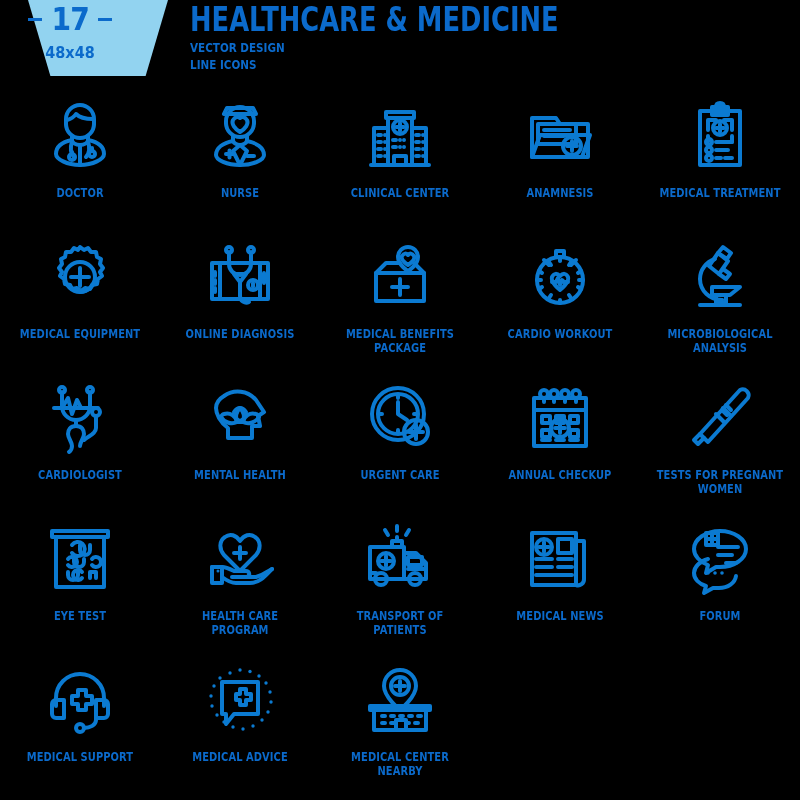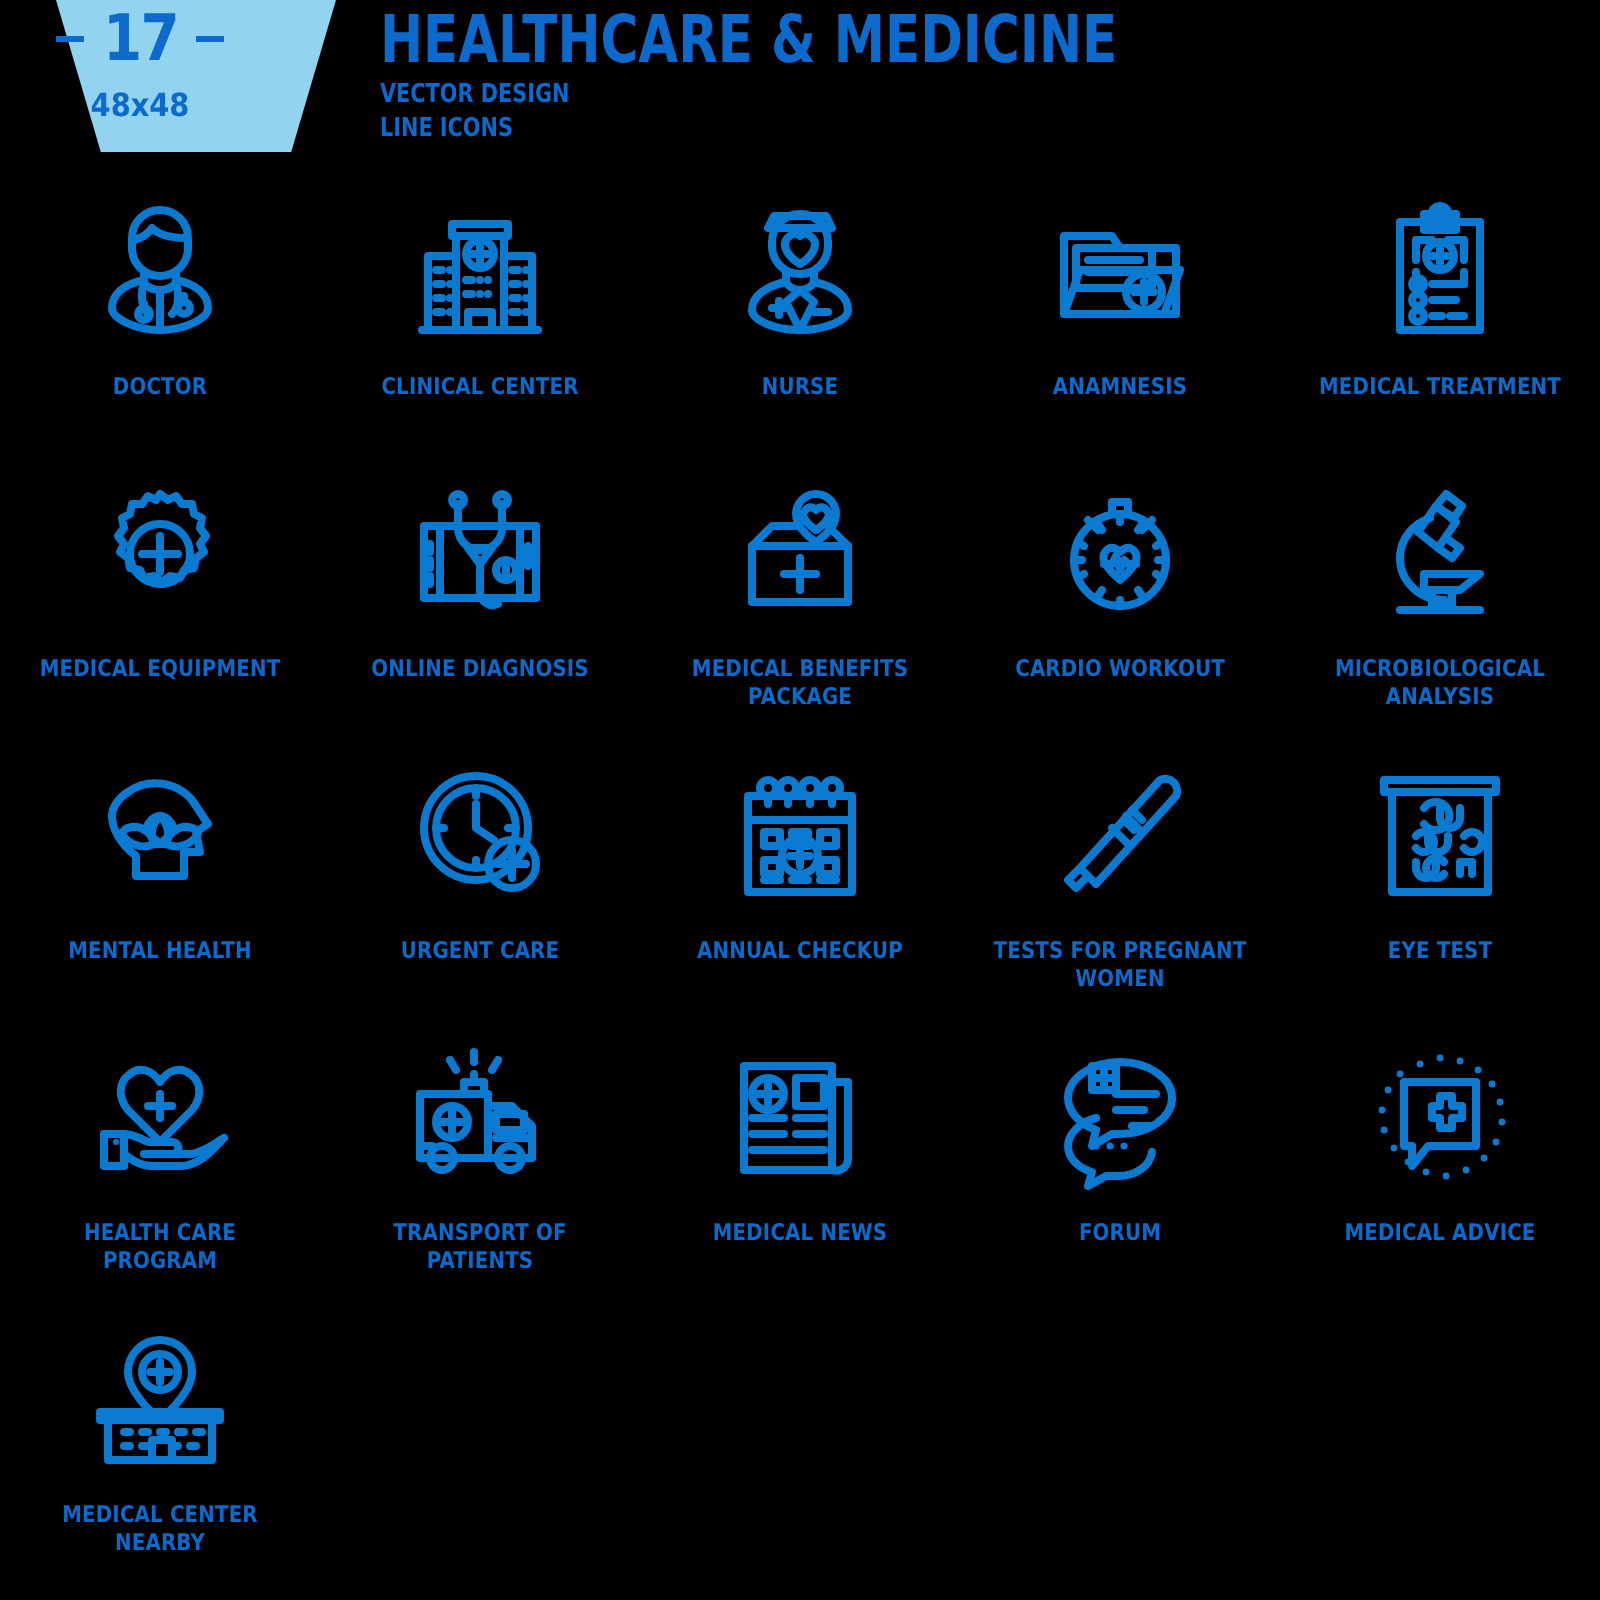--- a/index.html
+++ b/index.html
@@ -194,56 +194,56 @@
           <circle cx="50" cy="56" r="3"></circle>
           <path d="M50 53v-3"></path>
         </svg>
       </div>
       <div class="label">DOCTOR</div>
     </div>
 
     <div class="cell">
       <div class="icon-wrap">
         <svg viewBox="0 0 76 76">
+          <path d="M24 25a14 14 0 0 0 28 0"></path>
+          <path d="M24 25v-2a14 14 0 0 1 28 0v2"></path>
+          <path d="M22 16h32l-3-6H25z"></path>
+          <path d="M31 22c2-3 5-4 7-2 2-2 5-1 7 2 2 4-2 9-7 12-5-3-9-8-7-12z"></path>
+          <path d="M31 38v4c0 3 4 5 7 5s7-2 7-5v-4"></path>
+          <path d="M38 47l-7 6 7 14 7-14-7-6"></path>
+          <path d="M31 43c-10 2-17 7-17 14 0 5 11 10 24 10s24-5 24-10c0-7-7-12-17-14"></path>
+          <path d="M24 56h7m-3.5-3.5v7"></path>
+          <path d="M45 58h7"></path>
+        </svg>
+      </div>
+      <div class="label">NURSE</div>
+    </div>
+
+    <div class="cell">
+      <div class="icon-wrap">
+        <svg viewBox="0 0 76 76">
           <path d="M26 20h24v47H26z"></path>
           <path d="M24 14h28v6H24z"></path>
           <path d="M12 30h14v37H12z"></path>
           <path d="M50 30h14v37H50z"></path>
           <circle cx="38" cy="29" r="7"></circle>
           <path d="M38 25v8m-4-4h8"></path>
           <path d="M16 37h3m4 0h0M16 44h3m4 0h0M16 51h3m4 0h0M16 58h3m4 0h0"></path>
           <path d="M54 37h3m4 0h0M54 44h3m4 0h0M54 51h3m4 0h0M54 58h3m4 0h0"></path>
           <path d="M31 42h3m4 0h0m4 0h0M31 49h3m4 0h0m4 0h0"></path>
           <path d="M32 58h12v9H32z"></path>
           <path d="M9 67h58"></path>
         </svg>
       </div>
       <div class="label">CLINICAL CENTER</div>
     </div>
 
     <div class="cell">
       <div class="icon-wrap">
         <svg viewBox="0 0 76 76">
-          <path d="M24 25a14 14 0 0 0 28 0"></path>
-          <path d="M24 25v-2a14 14 0 0 1 28 0v2"></path>
-          <path d="M22 16h32l-3-6H25z"></path>
-          <path d="M31 22c2-3 5-4 7-2 2-2 5-1 7 2 2 4-2 9-7 12-5-3-9-8-7-12z"></path>
-          <path d="M31 38v4c0 3 4 5 7 5s7-2 7-5v-4"></path>
-          <path d="M38 47l-7 6 7 14 7-14-7-6"></path>
-          <path d="M31 43c-10 2-17 7-17 14 0 5 11 10 24 10s24-5 24-10c0-7-7-12-17-14"></path>
-          <path d="M24 56h7m-3.5-3.5v7"></path>
-          <path d="M45 58h7"></path>
-        </svg>
-      </div>
-      <div class="label">NURSE</div>
-    </div>
-
-    <div class="cell">
-      <div class="icon-wrap">
-        <svg viewBox="0 0 76 76">
           <path d="M10 20h24l4 6h28v33H10z"></path>
           <path d="M16 26h38v20H16z"></path>
           <path d="M22 32h26M22 38h20"></path>
           <path d="M10 59l8-22h50l-8 22z"></path>
           <circle cx="50" cy="48" r="9"></circle>
           <path d="M50 43v10m-5-5h10"></path>
         </svg>
       </div>
       <div class="label">ANAMNESIS</div>
     </div>
@@ -335,20 +335,37 @@
           <path d="M33 20c-9 3-15 11-15 20 0 12 10 21 22 21"></path>
           <path d="M40 61h-4"></path>
           <path d="M30 48h28l-10 8H30z"></path>
           <path d="M34 56v8h10v-8"></path>
           <path d="M18 66h40"></path>
         </svg>
       </div>
       <div class="label">MICROBIOLOGICAL ANALYSIS</div>
     </div>
 
+    <div class="cell">
+      <div class="icon-wrap">
+        <svg viewBox="0 0 76 76">
+          <path d="M20 12v14a14 14 0 0 0 28 0V12"></path>
+          <circle cx="20" cy="10" r="3"></circle>
+          <circle cx="48" cy="10" r="3"></circle>
+          <path d="M12 28h44"></path>
+          <path d="M20 28l6-10 4 16 5-14 4 8h8"></path>
+          <path d="M34 40v6"></path>
+          <path d="M34 46c-6 0-8 4-8 8s4 8 4 12-3 6-3 6"></path>
+          <path d="M34 46c6 0 8 4 8 8s-4 8-4 12"></path>
+          <path d="M54 36v12c0 6-8 8-12 12"></path>
+          <circle cx="54" cy="32" r="4"></circle>
+        </svg>
+      </div>
+      <div class="label">CARDIOLOGIST</div>
+    </div>
 
     <div class="cell">
       <div class="icon-wrap">
         <svg viewBox="0 0 76 76">
           <path d="M22 16a24 24 0 0 1 32 4l8 12-6 4 2 10h-8v12H26V48c-8-6-12-14-12-20 0-4 3-9 8-12z"></path>
           <path d="M38 28c4 4 5 9 3 14-5 0-9-5-9-10 2-3 4-4 6-4z"></path>
           <path d="M38 28c-4 4-5 9-3 14 5 0 9-5 9-10-2-3-4-4-6-4z"></path>
           <path d="M22 34c6-2 12 2 13 8-6 3-13 0-16-5 1-2 2-3 3-3z"></path>
           <path d="M54 34c-6-2-12 2-13 8 6 3 13 0 16-5-1-2-2-3-3-3z"></path>
           <path d="M35 42h6"></path>
@@ -484,20 +501,33 @@
           <path d="M36 26h20M36 34h14M44 42h10"></path>
           <path d="M26 38c-8 2-14 8-14 14 0 6 5 11 12 13l-2 7 9-5h6c9 0 16-5 17-12"></path>
           <circle class="fillb" cx="26" cy="52" r="1.8"></circle>
           <circle class="fillb" cx="33" cy="52" r="1.8"></circle>
           <circle class="fillb" cx="40" cy="52" r="1.8"></circle>
         </svg>
       </div>
       <div class="label">FORUM</div>
     </div>
 
+    <div class="cell">
+      <div class="icon-wrap">
+        <svg viewBox="0 0 76 76">
+          <path d="M14 44V36a24 24 0 0 1 48 0v8"></path>
+          <path d="M14 38h8v18h-8a4 4 0 0 1-4-4V42a4 4 0 0 1 4-4z"></path>
+          <path d="M62 38h-8v18h8a4 4 0 0 0 4-4V42a4 4 0 0 0-4-4z"></path>
+          <path d="M54 54v4c0 5-6 8-12 8"></path>
+          <circle cx="38" cy="66" r="4"></circle>
+          <path d="M30 34h6v-6h8v6h6v8h-6v6h-8v-6h-6z"></path>
+        </svg>
+      </div>
+      <div class="label">MEDICAL SUPPORT</div>
+    </div>
 
     <div class="cell">
       <div class="icon-wrap">
         <svg viewBox="0 0 76 76">
           <path d="M20 20h36v32H32l-8 10v-10h-4z"></path>
           <path d="M34 32h4v-5h6v5h5v6h-5v5h-6v-5h-4z"></path>
           <circle class="fillb" cx="38" cy="8" r="1.7"></circle>
           <circle class="fillb" cx="48" cy="9.5" r="1.7"></circle>
           <circle class="fillb" cx="57" cy="14" r="1.7"></circle>
           <circle class="fillb" cx="64" cy="21" r="1.7"></circle>

